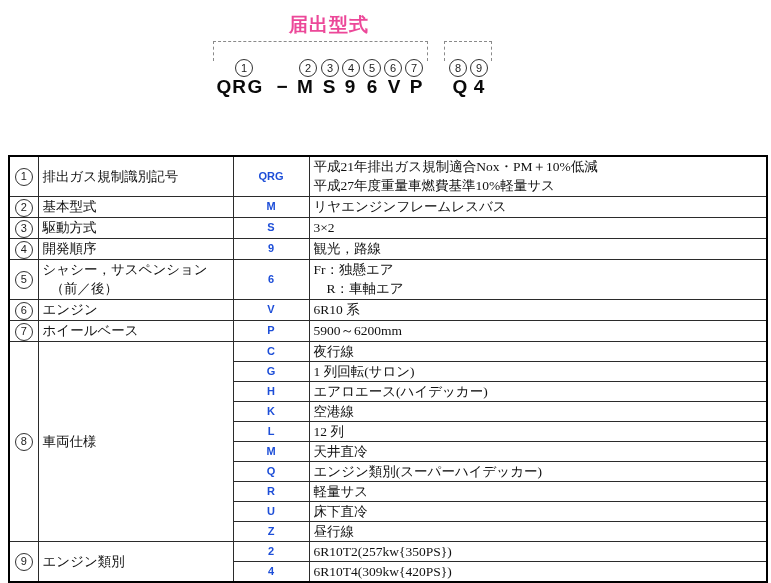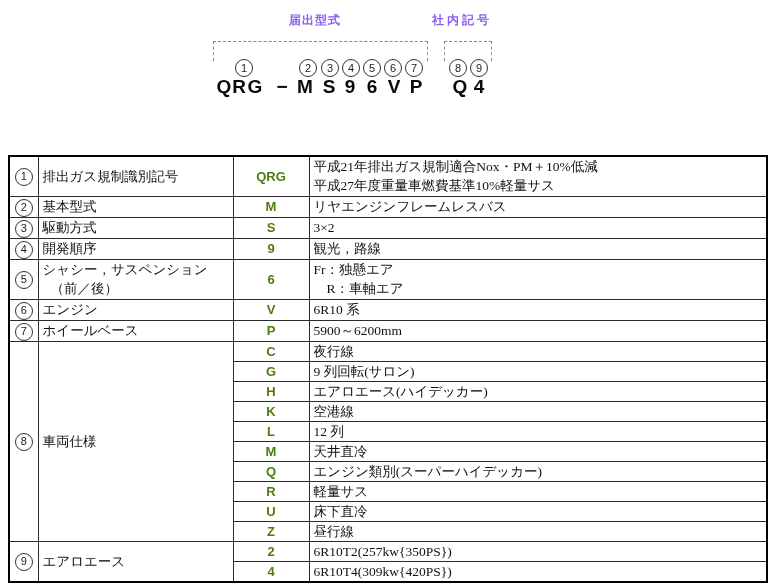--- a/index.html
+++ b/index.html
@@ -3,21 +3,21 @@
 <meta charset="utf-8">
 <style>
   html,body { margin:0; padding:0; background:#fff; }
   .page {
     position:relative; width:771px; height:583px; background:#ffffff;
     font-family:"Liberation Serif","DejaVu Serif",serif; color:#111; overflow:hidden;
   }
   
   .top-label {
     position:absolute; font-family:"Liberation Sans","DejaVu Sans",sans-serif;
-    font-weight:bold; font-size:12px; color:#8b5cf6; letter-spacing:1px; white-space:nowrap;
+    font-weight:bold; font-size:19px; color:#ec4899; letter-spacing:1px; white-space:nowrap;
   }
   .bracket {
     position:absolute; height:19px;
     border-top:1px dashed #8a8a8a; border-left:1px dashed #8a8a8a; border-right:1px dashed #8a8a8a;
   }
   .marker {
     position:absolute; top:59px; width:16px; height:16px; line-height:16px;
     border:1px solid #333; border-radius:50%; text-align:center;
     font-family:"Liberation Sans","DejaVu Sans",sans-serif; font-size:11px; color:#222;
   }
@@ -36,35 +36,34 @@
     overflow:hidden; white-space:nowrap; vertical-align:middle;
   }
   .spec td.num { text-align:center; padding:0; }
   .numcircle {
     display:inline-block; width:16px; height:16px; line-height:15px;
     border:1px solid #333; border-radius:50%; text-align:center;
     font-family:"Liberation Sans","DejaVu Sans",sans-serif; font-size:11px; color:#222;
   }
   .spec td.code {
     text-align:center; font-family:"Liberation Sans","DejaVu Sans",sans-serif;
-    font-weight:bold; font-size:13px; color:#4d7c0f;
+    font-weight:bold; font-size:11px; color:#1d4ed8;
   }
   .spec tr.h20 { height:20px; }
   .spec tr.h40 { height:40px; }
   .two-line div { line-height:19px; }
   .indent8 { padding-left:8px; }
   .indent5 { padding-left:5px;margin-left:8px; }
 </style>
 </head>
 <body>
 
 <div class="page">
 
   <div class="top-label" style="left:289px; top:12px;">届出型式</div>
-  <div class="top-label" style="left:432px; top:12px; letter-spacing:3px;">社内記号</div>
 
   <div class="bracket" style="left:213px; top:41px; width:213px;"></div>
   <div class="bracket" style="left:444px; top:41px; width:46px;"></div>
 
   <span class="marker" style="left:235px;">1</span>
   <span class="marker" style="left:299px;">2</span>
   <span class="marker" style="left:321px;">3</span>
   <span class="marker" style="left:342px;">4</span>
   <span class="marker" style="left:363px;">5</span>
   <span class="marker" style="left:384px;">6</span>
@@ -145,21 +144,21 @@
         <td>5900～6200mm</td>
       </tr>
       <tr class="h20">
         <td class="num" rowspan="10"><span class="numcircle">8</span></td>
         <td rowspan="10">車両仕様</td>
         <td class="code">C</td>
         <td>夜行線</td>
       </tr>
       <tr class="h20">
         <td class="code">G</td>
-        <td>9 列回転(サロン)</td>
+        <td>1 列回転(サロン)</td>
       </tr>
       <tr class="h20">
         <td class="code">H</td>
         <td>エアロエース(ハイデッカー)</td>
       </tr>
       <tr class="h20">
         <td class="code">K</td>
         <td>空港線</td>
       </tr>
       <tr class="h20">
@@ -181,21 +180,21 @@
       <tr class="h20">
         <td class="code">U</td>
         <td>床下直冷</td>
       </tr>
       <tr class="h20">
         <td class="code">Z</td>
         <td>昼行線</td>
       </tr>
       <tr class="h20">
         <td class="num" rowspan="2"><span class="numcircle">9</span></td>
-        <td rowspan="2">エアロエース</td>
+        <td rowspan="2">エンジン類別</td>
         <td class="code">2</td>
         <td>6R10T2(257kw{350PS})</td>
       </tr>
       <tr class="h20">
         <td class="code">4</td>
         <td>6R10T4(309kw{420PS})</td>
       </tr>
     </tbody>
   </table>
 </div>

